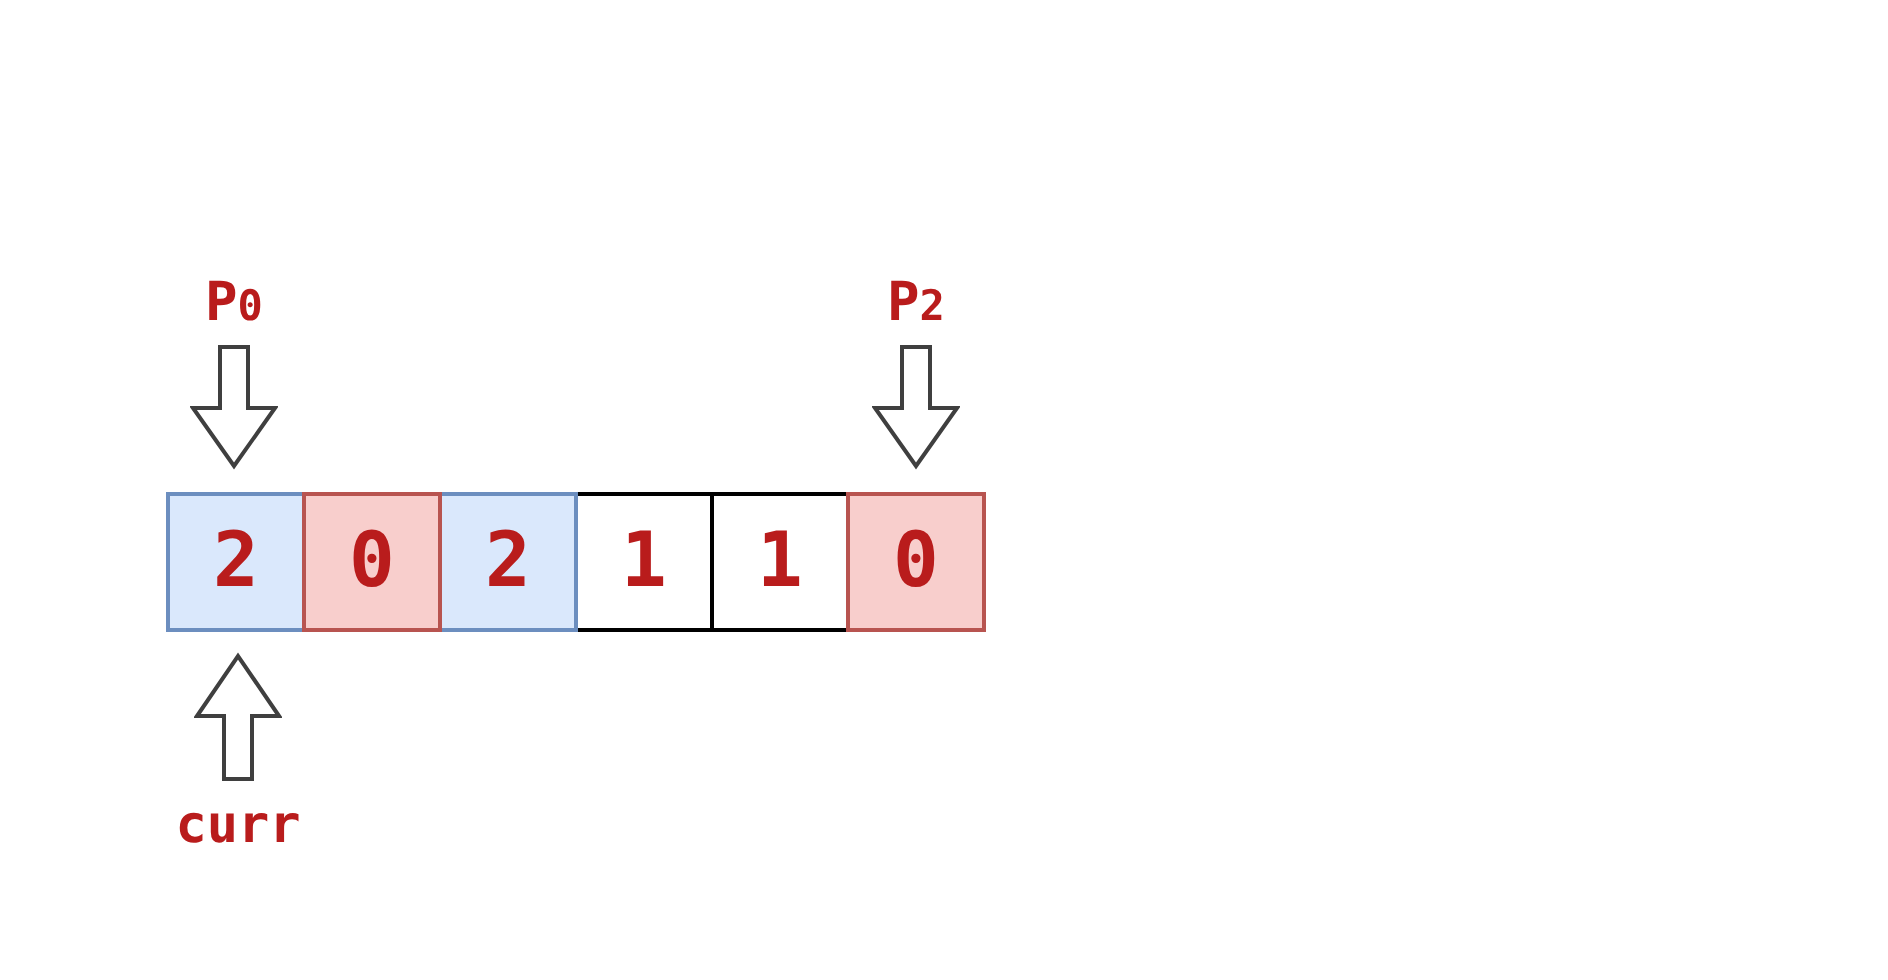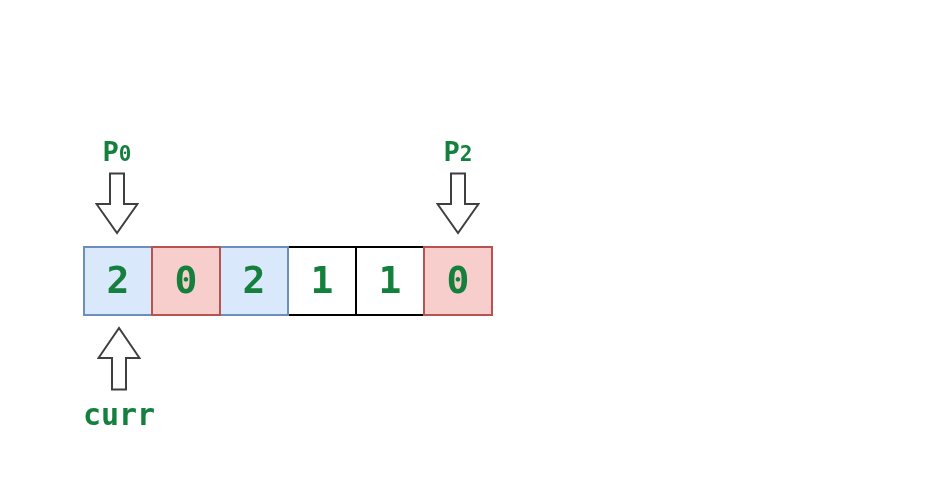--- a/index.html
+++ b/index.html
@@ -7,21 +7,21 @@
     padding: 0;
     background: #ffffff;
   }
   #canvas {
     position: relative;
     width: 944px;
     height: 490px;
     background: #ffffff;
     overflow: hidden;
     font-family: "DejaVu Sans Mono", "Liberation Mono", monospace;
-    color: #15803d;
+    color: #b91c1c;
   }
 
   
   .array-row {
     position: absolute;
     left: 83px;
     top: 246px;
     display: flex;
   }
   .cell {
@@ -74,21 +74,21 @@
     font-weight: 600;
     line-height: 1;
     white-space: nowrap;
     text-transform: none;
   }
   .pointer-label .base { text-transform: uppercase; }
   .pointer-label .sub  { font-size: 21px; }
 
   .pointer-group--p0 .pointer-label,
   .pointer-group--p2 .pointer-label { margin-bottom: 7px; }
-  .pointer-group--curr .pointer-label { margin-top: 9px; font-size: 30px; }
+  .pointer-group--curr .pointer-label { margin-top: 9px; font-size: 26px; }
 
   .arrow-svg { display: block; }
 </style>
 </head>
 <body>
 
 <div id="canvas">
 
   <div class="pointer-group pointer-group--p0">
     <div class="pointer-label"><span class="base">p</span><span class="sub">0</span></div>

